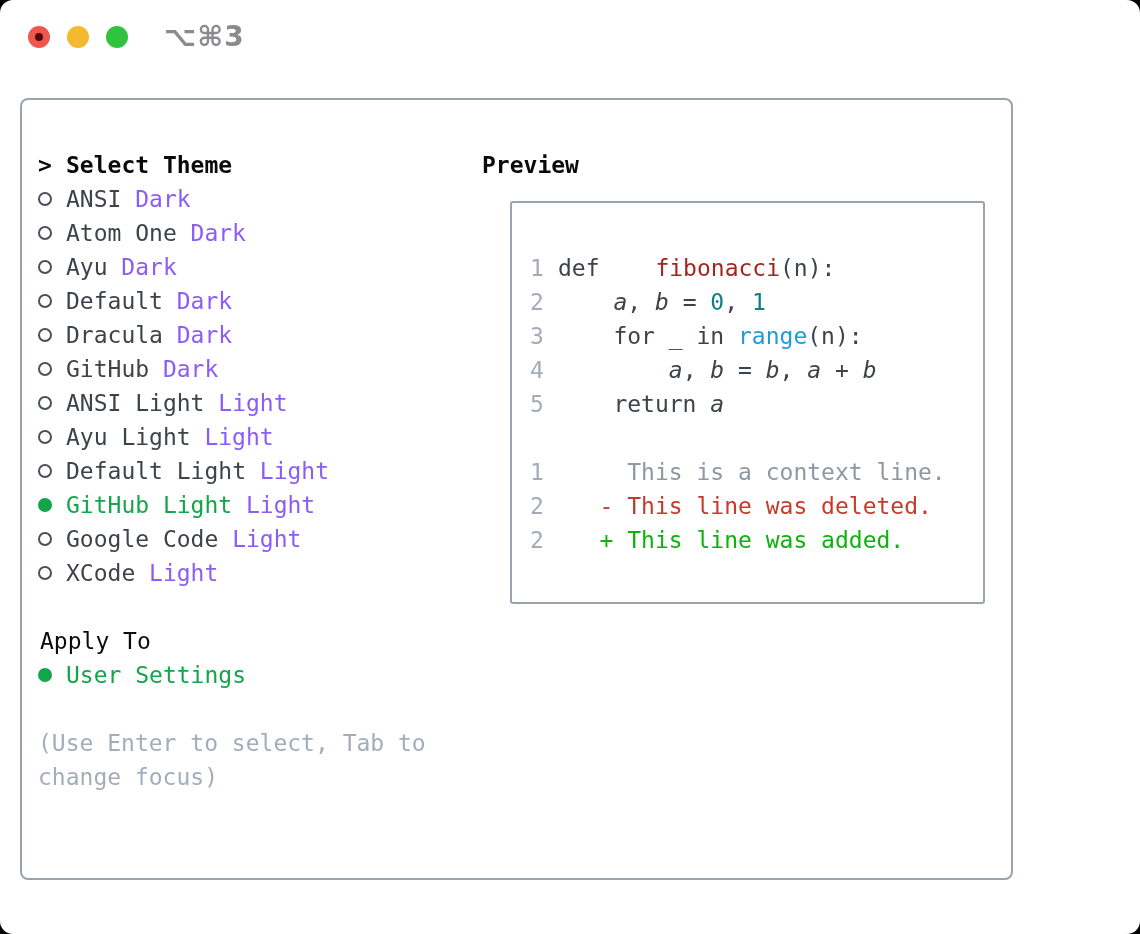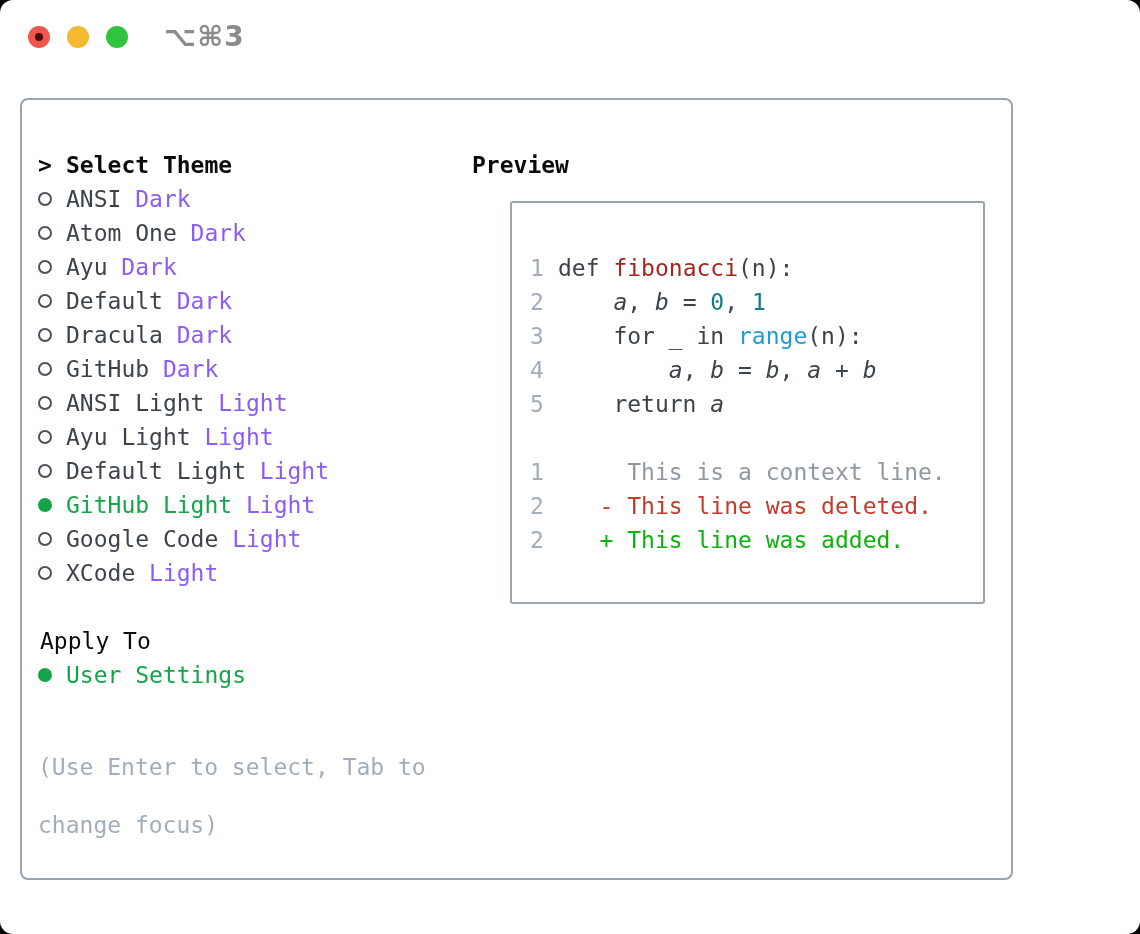--- a/index.html
+++ b/index.html
@@ -45,38 +45,38 @@
     display:inline-block; width:14px; height:14px; margin-right:14px; flex:0 0 14px;
     border-radius:50%; border:2px solid #4a515a; background:transparent;
   }
   .selected .bullet { border-color:#14a44a; background:#14a44a; }
   .name { color:#3c434b; }
   .selected .name, .selected .opt-label { color:#14a44a; }
   .variant { color:#8b5cf6; margin-left:13.8px; }
 
   .apply-header { padding-left:18px; color:#0a0a0c; }
   .opt-label { color:#3c434b; }
-  .hint-row { color:#a3adb9;margin-top:24px; }
+  .hint-row { color:#a3adb9; }
 
   
   .preview-title {
-    position:absolute; left:450px; top:48px; height:34px; line-height:34px;
+    position:absolute; left:460px; top:48px; height:34px; line-height:34px;
     font-size:23px; font-weight:bold; color:#0a0a0c;
   }
   .preview-box {
     position:absolute; left:488px; top:101px; width:475px; height:403px;
     border:2px solid #9aa3b0; border-radius:3px; background:#fff;
     padding:48px 0 0 18px; overflow:hidden;
   }
   .pline { height:34px; line-height:34px; white-space:pre; font-size:23px; }
   .spacer-row { height:34px; }
   .lnum { display:inline-block; width:28px; color:#a3adb9; }
 
   .s-plain   { color:#3c434b; }
-  .s-func    { color:#a5241e; }
+  .s-func    { color:#a5241e;margin-left:42px; }
   .s-num     { color:#0e7e84; }
   .s-builtin { color:#1f9bd7; }
   .s-var     { color:#3c434b; font-style:italic; }
   .s-ctx     { color:#8f97a0; }
   .s-del     { color:#c43b2c;margin-top:17px; }
   .s-add     { color:#0db20d; }
 </style>
 </head>
 <body>
 

